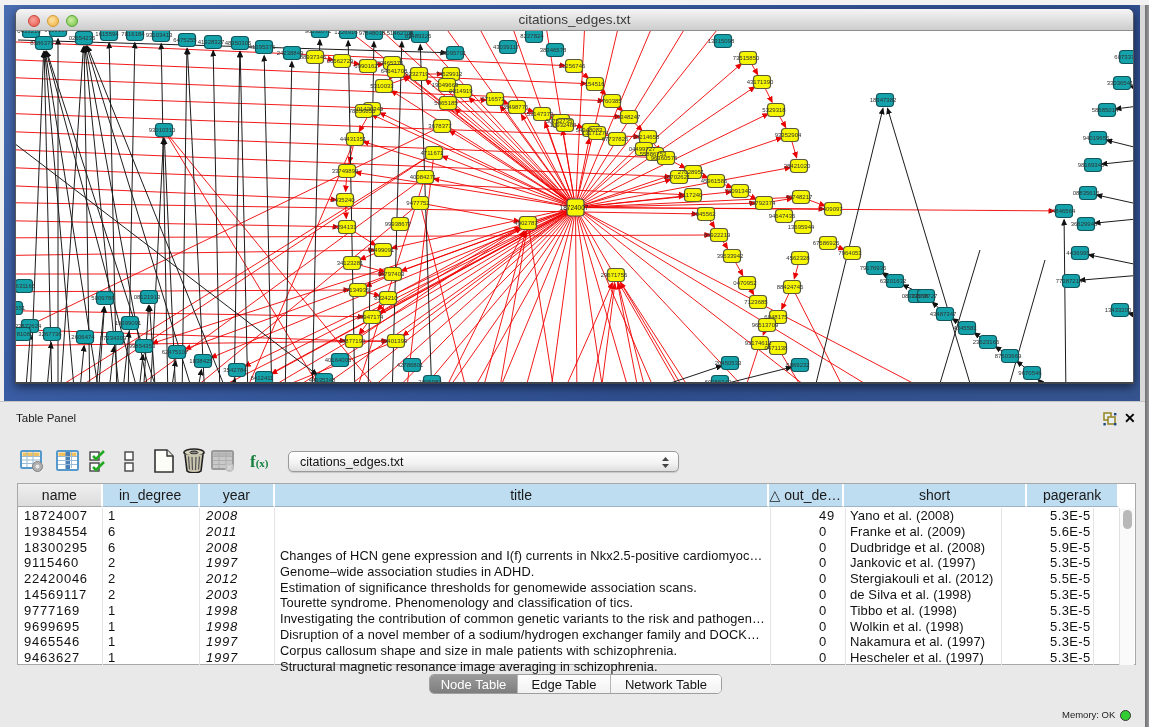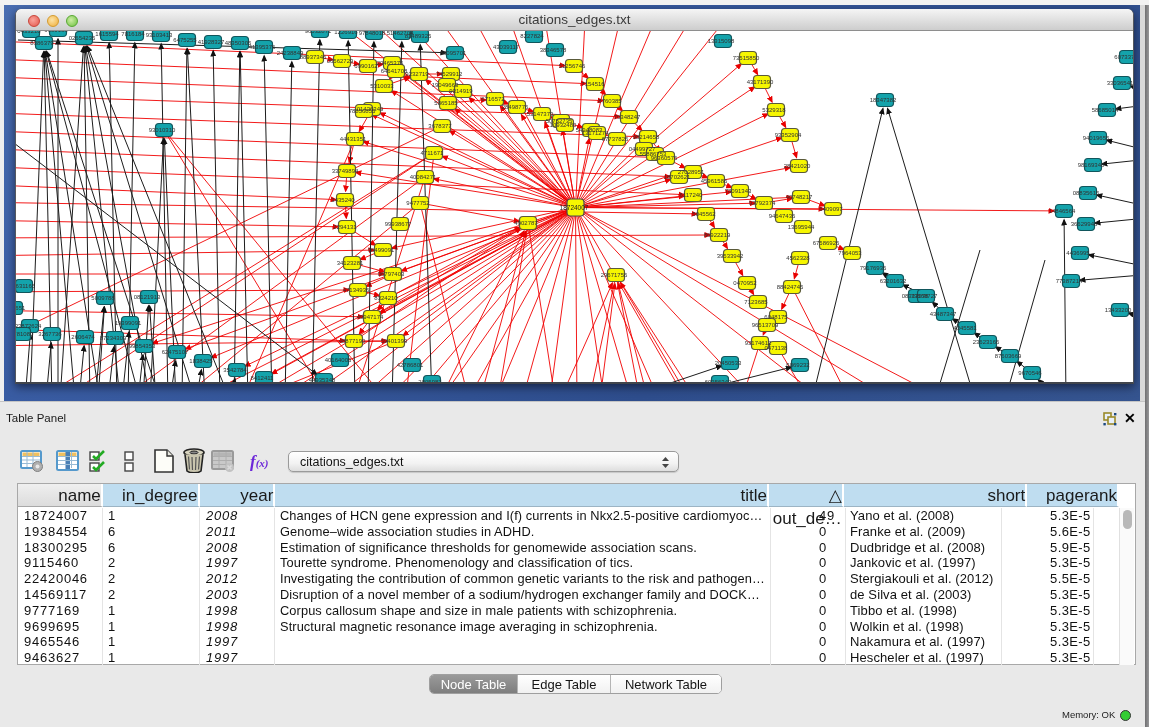--- a/index.html
+++ b/index.html
@@ -14,40 +14,40 @@
   border-radius:6px 6px 0 0;
   background:linear-gradient(#f5f5f5,#e3e3e3 45%,#cdcdcd);
   border-bottom:1px solid #8e8e8e; }
 #tbar .tl { position:absolute; top:6px; width:12px; height:12px; border-radius:50%; }
 #title { position:absolute; top:3px; width:100%; text-align:center; font-size:13.5px;
   color:#3a3a3a; }
 #canvas { position:absolute; left:0px; top:22px; width:1117px; height:351px;
   background:#fff; overflow:hidden; }
 #panel { position:absolute; left:0; top:401px; width:1145px; height:326px;
   background:#e9e9e9; border-top:1px solid #c5c5c5; }
-#ptitle { position:absolute; left:6px; top:10px; font-size:11.5px; color:#1a1a1a; }
+#ptitle { position:absolute; left:16px; top:10px; font-size:11.5px; color:#1a1a1a; }
 .ic { position:absolute; }
 #combo { position:absolute; left:288px; top:451px; width:391px; height:21px;
   border:1px solid #9a9a9a; border-radius:5px;
   background:linear-gradient(#ffffff,#f2f2f2 60%,#dedede);
   box-shadow:0 1px 1px rgba(0,0,0,.15); }
 #combo span { position:absolute; left:11px; top:3px; font-size:12.5px; color:#111; }
 #tblbox { position:absolute; left:17px; top:483px; width:1119px; height:182px;
   border:1px solid #a8a8a8; background:#fff; }
 #thead { position:absolute; left:0; top:0; width:1101px; height:23px; display:flex; }
 #thead div { height:23px; border-right:2px solid #fff; background:#bfddf0;
-  font-size:17px; color:#1a1a1a; text-align:right; line-height:23px;
+  font-size:14px; color:#1a1a1a; text-align:center; line-height:23px;
   border-bottom:1px solid #9cb4c4; }
 #thead .h0 { background:linear-gradient(#efefef,#dcdcdc); border-bottom:1px solid #a8a8a8; }
 #tbody { position:absolute; left:0; top:24px; width:1101px; }
 .tr { position:relative; height:15.8px; width:100%; line-height:15.8px; }
 .c { position:absolute; top:0; font-size:13px; letter-spacing:.75px; color:#111;
   white-space:nowrap; overflow:hidden; }
 .c0 { left:6px; } .c1 { left:90px; } .c2 { left:188px;font-style:italic; }
-.c3 { left:262px; width:492px; font-size:12.8px; letter-spacing:.1px; }
+.c3 { left:262px; width:492px; font-size:12.8px; letter-spacing:.1px;margin-top:40px; }
 .c4 { left:801px; } .c5 { left:832px; width:152px; font-size:13px; letter-spacing:.1px; }
 .c6 { left:988px; letter-spacing:.4px;margin-left:44px; }
 .vl { position:absolute; top:24px; width:1px; height:157px; background:#e4e4e4; }
 #vsb { position:absolute; right:1px; top:24px; width:15px; height:157px;
   background:#fafafa; border-left:1px solid #e0e0e0; }
 #vsb div { position:absolute; left:3px; top:2px; width:9px; height:19px;
   border-radius:5px; background:#b8b8b8; }
 #tabs { position:absolute; left:429px; top:674px; height:20px; display:flex;
   border:1px solid #9f9f9f; border-radius:5px; overflow:hidden;
   background:#fff; }
@@ -663,21 +663,21 @@
  <path d="M3 6.5l2 16.5c3 2.5 11 2.5 14 0l2-16.5" fill="#c9c5ae" stroke="#222" stroke-width="1.6"></path>
  <path d="M6.5 8.5l1 13M10 9l.5 13M14 9l-.5 13M17.5 8.5l-1 13" stroke="#555" stroke-width="1.2"></path>
 </svg>
 <svg class="ic" style="left:211px;top:449px" width="24" height="24" viewBox="0 0 24 24">
  <rect x="1" y="2" width="21" height="18" rx="1.5" fill="#c9c9c9" stroke="#9a9a9a" stroke-width="2"></rect>
  <rect x="2.5" y="3.5" width="18" height="3.5" fill="#b5b5b5"></rect>
  <path d="M2 7.5h19M2 11.5h19M2 15.5h19M8 3v16M15 3v16" stroke="#aeaeae" stroke-width="1"></path>
  <circle cx="18.5" cy="18.5" r="4.5" fill="#c2c2c2"></circle>
  <path d="M16.5 16.5l4 4M20.5 16.5l-4 4" stroke="#dadada" stroke-width="1.6"></path>
 </svg>
-<div style="position:absolute;left:250px;top:452px;font-family:'Liberation Serif',serif;font-style:italic;font-weight:bold;font-size:17px;color:#6d28d9">f<span style="font-size:11px">(x)</span></div>
+<div style="position:absolute;left:250px;top:452px;font-family:'Liberation Serif',serif;font-weight:bold;font-size:17px;color:#15803d">f<span style="font-size:11px">(x)</span></div>
 
  <div id="combo">
       <span>citations_edges.txt</span>
   <svg style="position:absolute;right:8px;top:4px" width="9" height="13" viewBox="0 0 9 13">
    <path d="M1 5l3.5-4L8 5z" fill="#444"></path>
         <path d="M1 8l3.5 4L8 8z" fill="#444"></path>
   </svg>
  </div>
  <div id="tblbox">
   <div id="thead">
@@ -734,21 +734,21 @@
           <div class="c c4">0</div>
           <div class="c c5">Stergiakouli et al. (2012)</div>
 <div class="c c6">5.5E-5</div>
         </div>
 <div class="tr">
 <div class="c c0">14569117</div>
           <div class="c c1">2</div>
           <div class="c c2">2003</div>
 <div class="c c3">Disruption of a novel member of a sodium/hydrogen exchanger family and DOCK…</div>
           <div class="c c4">0</div>
-          <div class="c c5">de Silva et al. (2003)</div>
+          <div class="c c5">de Silva et al. (1998)</div>
 <div class="c c6">5.3E-5</div>
         </div>
 <div class="tr">
 <div class="c c0">9777169</div>
           <div class="c c1">1</div>
           <div class="c c2">1998</div>
 <div class="c c3">Corpus callosum shape and size in male patients with schizophrenia.</div>
           <div class="c c4">0</div>
           <div class="c c5">Tibbo et al. (1998)</div>
 <div class="c c6">5.3E-5</div>

